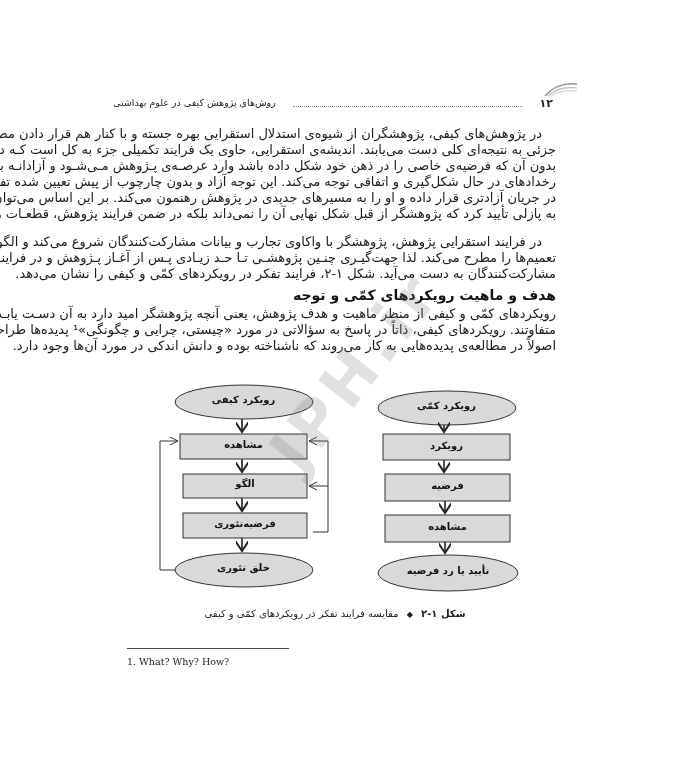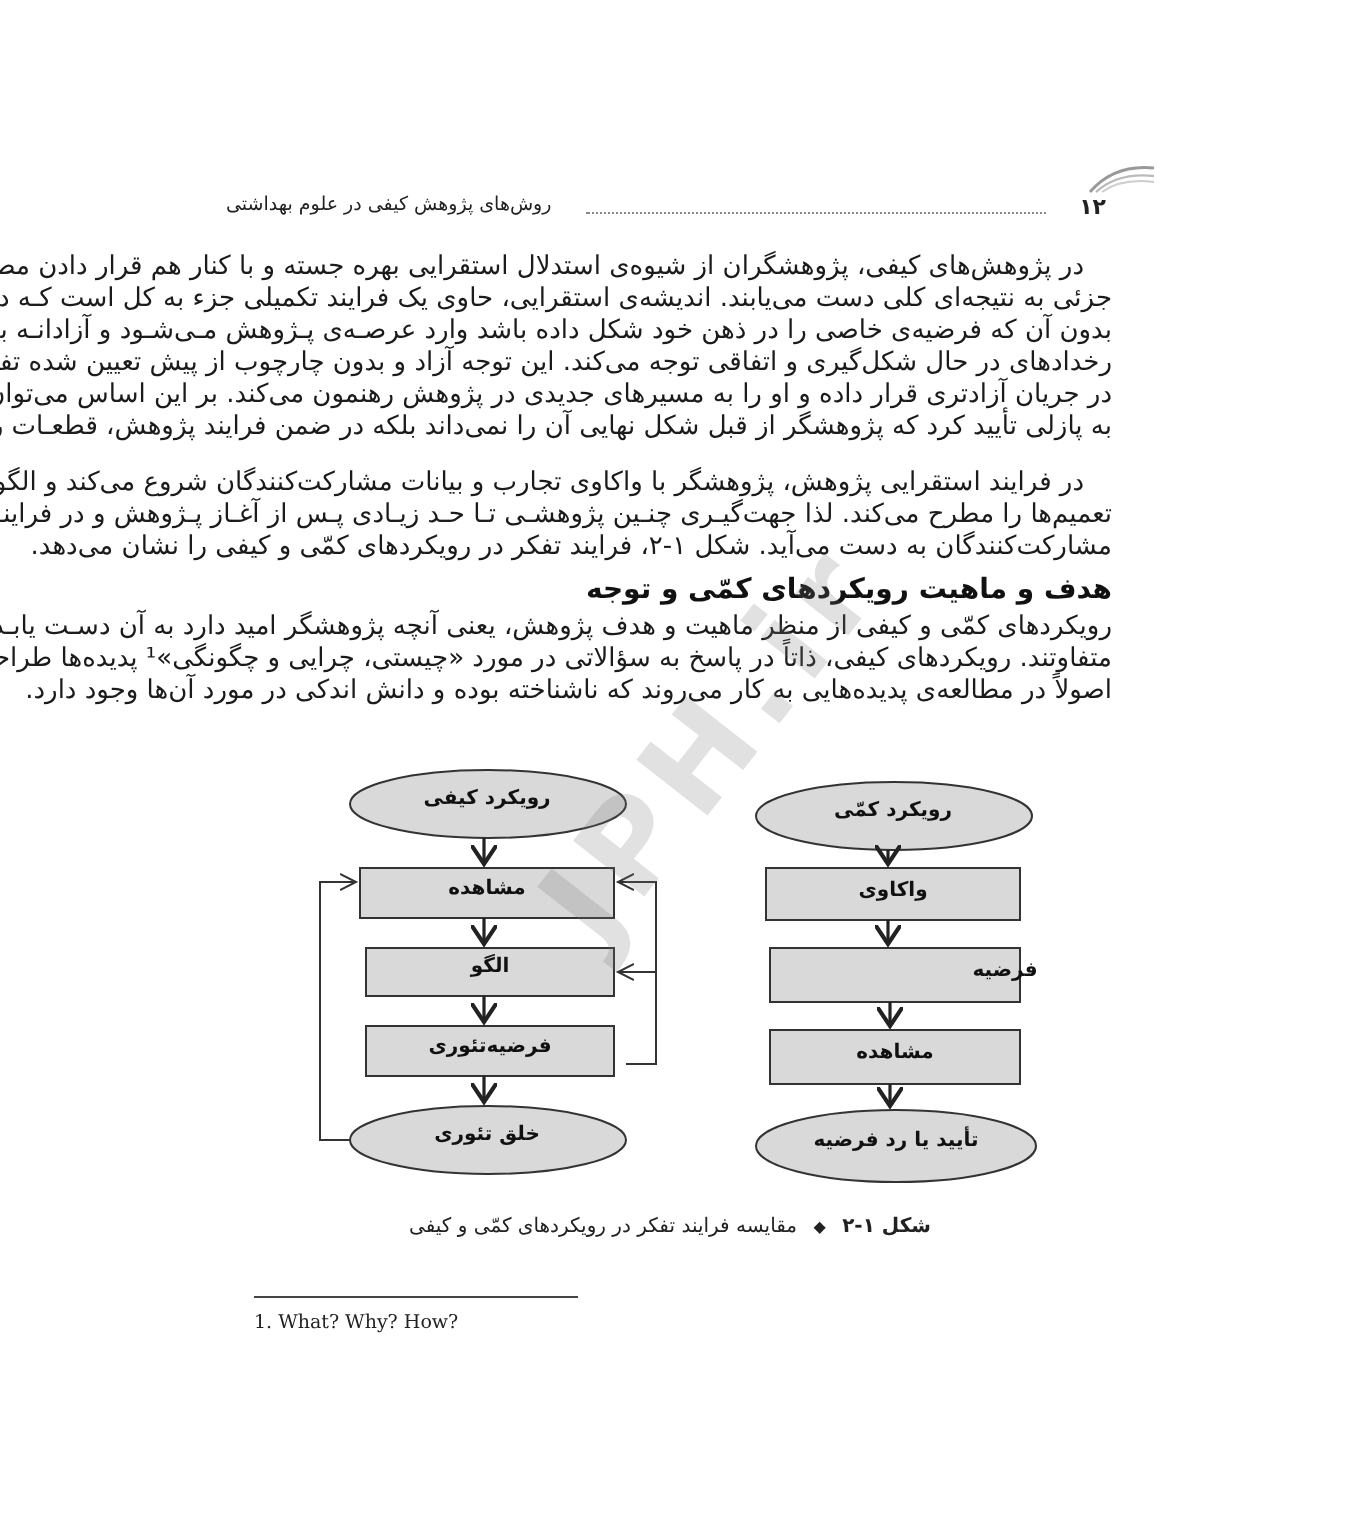--- a/index.html
+++ b/index.html
@@ -120,22 +120,22 @@
       <line x1="305" y1="172" x2="305" y2="183" stroke="#222" stroke-width="1.6" marker-end="url(#arr)"></line>
     </svg>
 
     <div class="node-label" style="left:40px;width:127px;top:24px;">رویکرد کیفی</div>
     <div class="node-label" style="left:40px;width:127px;top:69px;">مشاهده</div>
     <div class="node-label" style="left:43px;width:124px;top:108px;">الگو</div>
     <div class="node-label" style="left:43px;width:124px;top:148px;">فرضیه‌تئوری</div>
     <div class="node-label" style="left:40px;width:127px;top:192px;">خلق تئوری</div>
 
     <div class="node-label" style="left:243px;width:127px;top:30px;">رویکرد کمّی</div>
-    <div class="node-label" style="left:243px;width:127px;top:70px;">واکاوی</div>
-    <div class="node-label" style="left:260px;width:125px;top:110px;padding-left:40px;">فرضیه</div>
+    <div class="node-label" style="left:243px;width:127px;top:70px;">رویکرد</div>
+    <div class="node-label" style="left:245px;width:125px;top:110px;">فرضیه</div>
     <div class="node-label" style="left:245px;width:125px;top:151px;">مشاهده</div>
     <div class="node-label" style="left:243px;width:130px;top:195px;">تأیید یا رد فرضیه</div>
   </div>
 
   <div class="watermark" style="top:440px; left:255px;">JPH.ir</div>
 
   <div class="caption">
     <span class="cap-num">شکل ۱-۲</span>
     <span class="cap-bullet">◆</span>
     <span>مقایسه فرایند تفکر در رویکردهای کمّی و کیفی</span>

